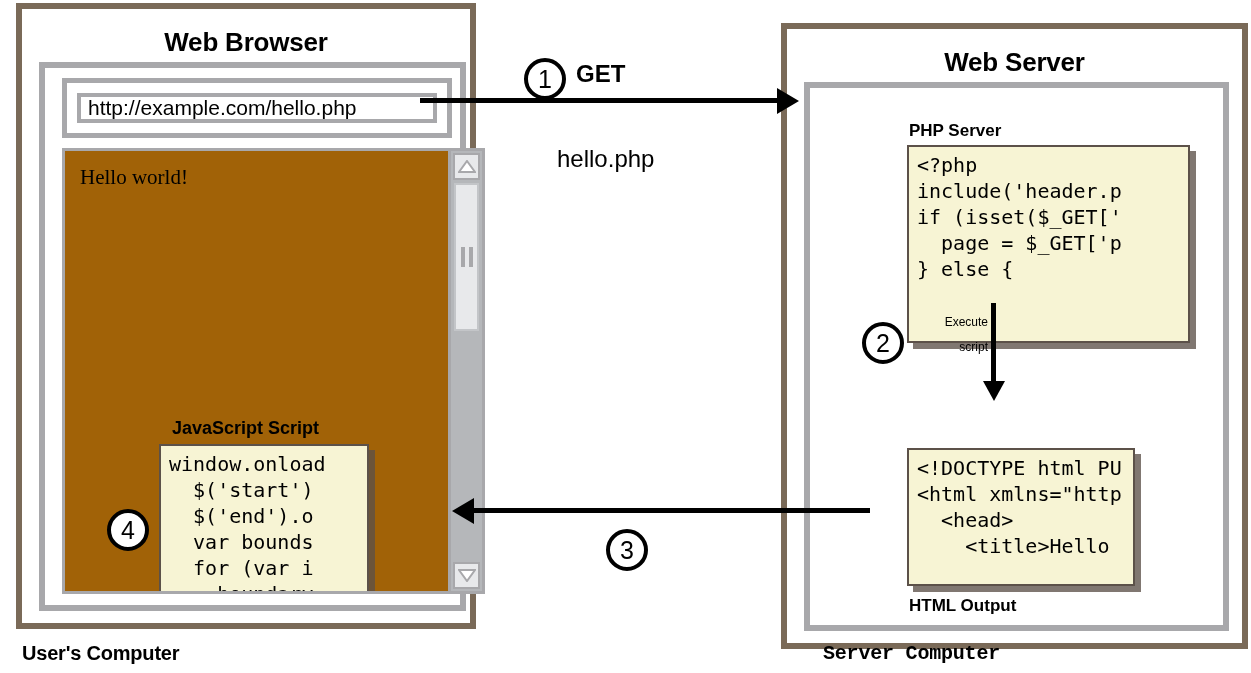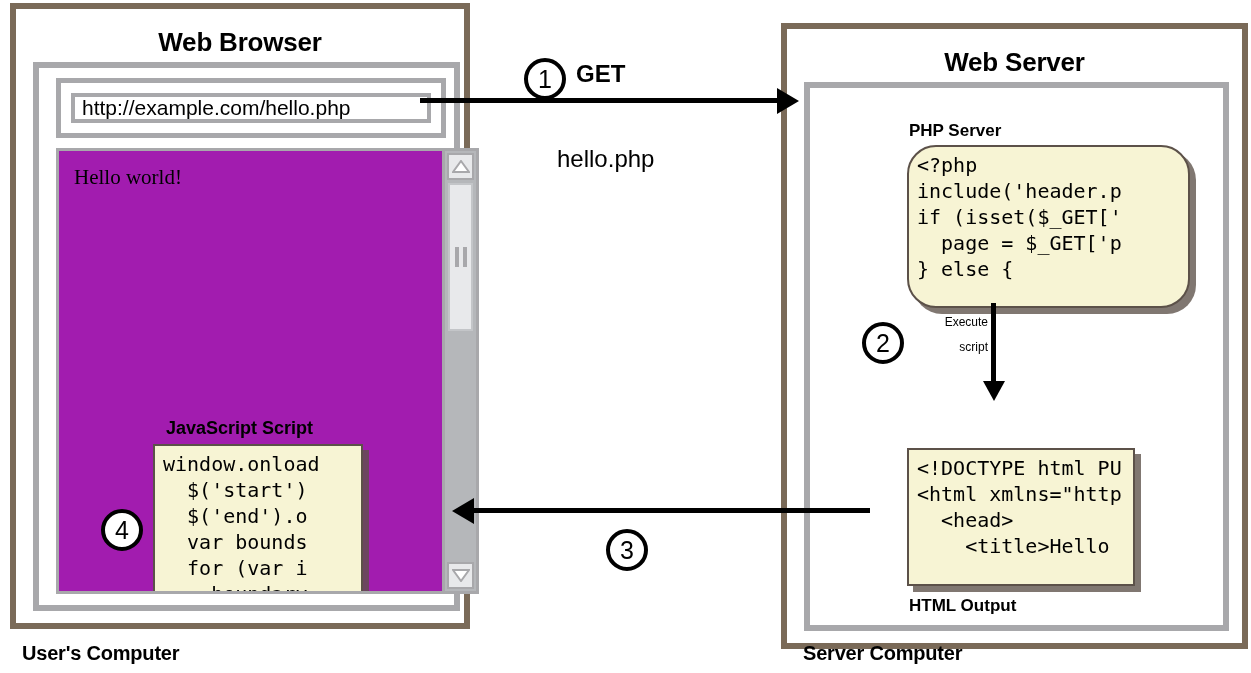--- a/index.html
+++ b/index.html
@@ -14,21 +14,21 @@
     overflow:hidden;
   }
 
   
   .computer-frame{
     position:absolute;
     border:6px solid #7a6a58;
     background:#ffffff;
     box-sizing:border-box;
   }
-  #user-computer-frame{ left:10px;  top:3px; width:460px; height:626px; }
+  #user-computer-frame{ left:16px;  top:3px; width:460px; height:626px; }
   #server-computer-frame{ left:781px; top:3px; width:467px; height:626px;margin-top:20px; }
 
   
   .app-panel{
     position:absolute;
     border:6px solid #a8a8ab;
     background:#ffffff;
     box-sizing:border-box;
   }
   #browser-panel{ left:17px; top:53px; width:427px; height:549px; }
@@ -48,21 +48,21 @@
 
   .computer-label{
     position:absolute;
     font-size:20px;
     font-weight:bold;
     color:#000;
     letter-spacing:-0.2px;
     white-space:nowrap;
   }
   #user-computer-label{ left:22px;  top:642px; }
-  #server-computer-label{ left:803px; top:642px; }
+  #server-computer-label{ left:823px; top:642px;font-family:Liberation Mono, monospace; }
 
   
   #url-bar-outer{
     position:absolute;
     left:17px; top:10px;
     width:390px; height:60px;
     border:5px solid #a8a8ab;
     background:#ffffff;
     box-sizing:border-box;
   }
@@ -80,21 +80,21 @@
     white-space:nowrap;
     overflow:hidden;
   }
 
   #viewport{
     position:absolute;
     left:17px; top:80px;
     width:390px; height:446px;
     border:3px solid #a8a8ab;
     border-right:none;
-    background:#a21caf;
+    background:#a16207;
     box-sizing:border-box;
     overflow:hidden;
   }
   #page-text{
     position:absolute;
     left:15px; top:14px;
     font-family:"Liberation Serif", serif;
     font-size:21px;
     color:#000;
   }
@@ -148,21 +148,21 @@
     white-space:pre;
   }
   .note-caption{
     position:absolute;
     font-size:17px;
     font-weight:bold;
     color:#000;
     white-space:nowrap;
   }
 
-  #php-note{ left:97px; top:57px; width:283px; height:163px;border-radius:29px; }
+  #php-note{ left:97px; top:57px; width:283px; height:198px; }
   #php-caption{ left:99px; top:33px; }
 
   #html-note{ left:97px; top:360px; width:228px; height:138px; }
   #html-caption{ left:99px; top:508px; }
 
   #js-note{ left:94px; top:293px; width:210px; height:200px; }
   #js-caption{ left:107px; top:267px; font-size:18px; }
 
   
   .step-circle{

